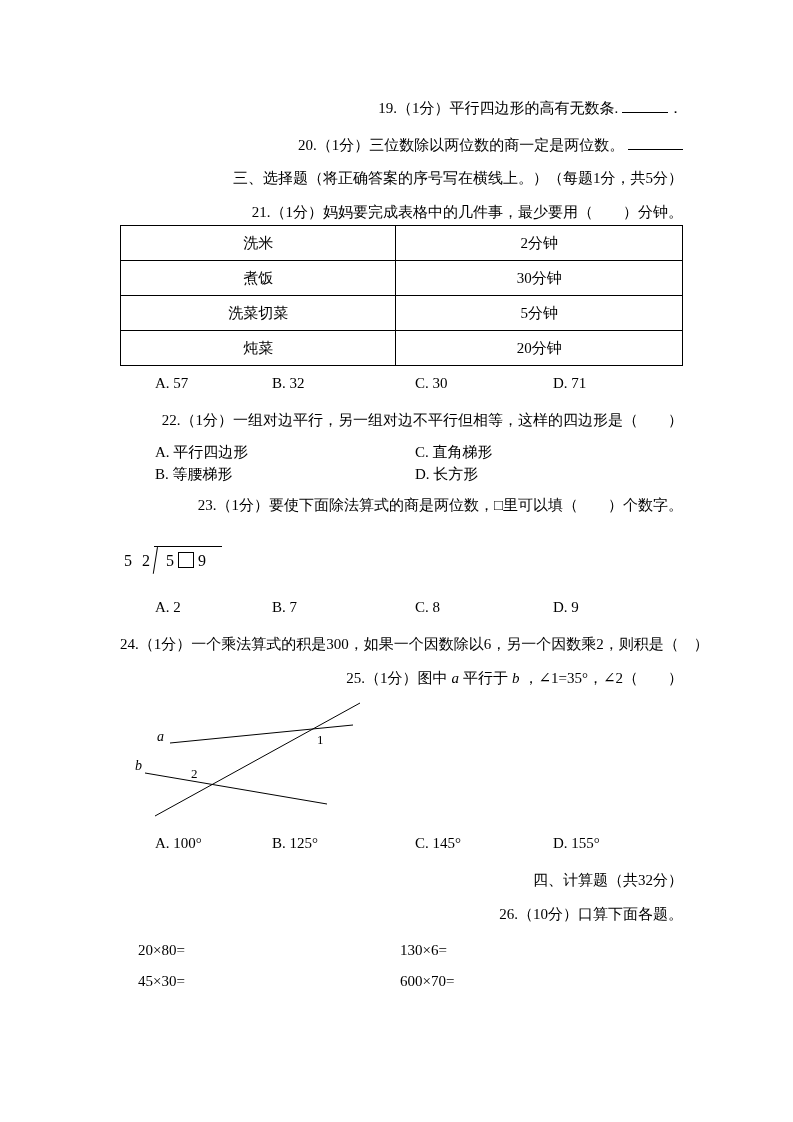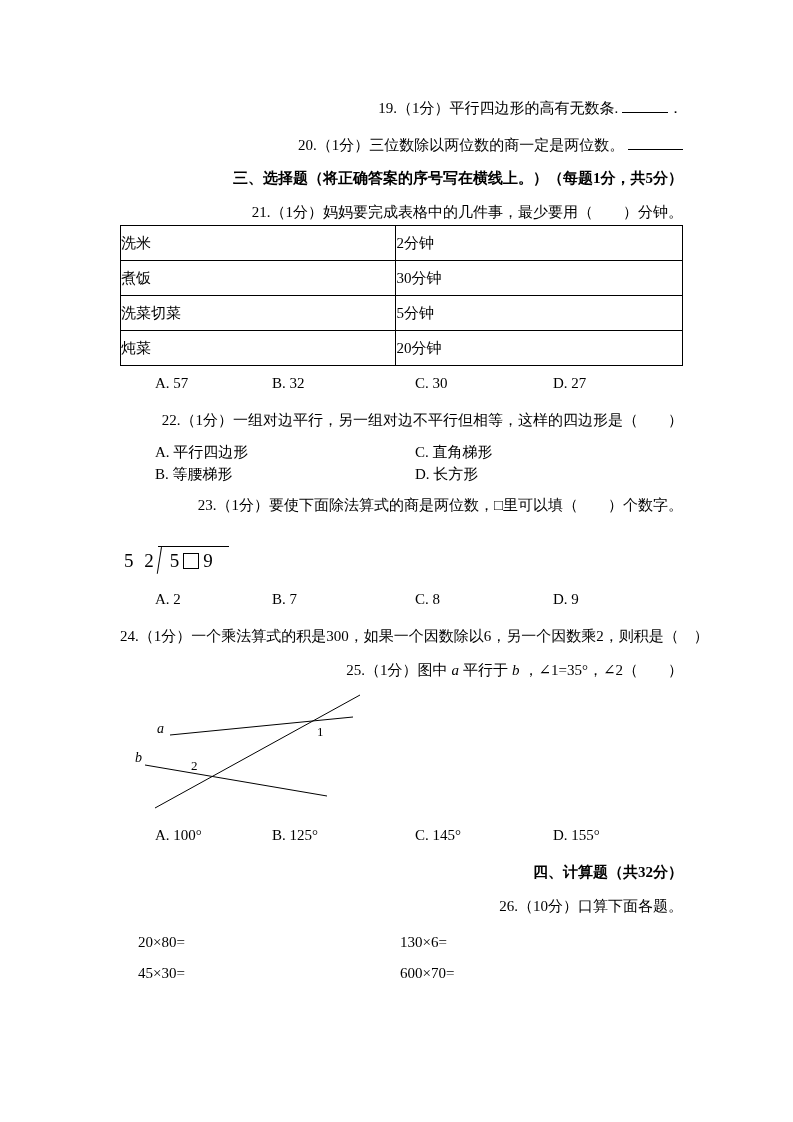--- a/index.html
+++ b/index.html
@@ -5,30 +5,30 @@
   html,body{margin:0;padding:0;background:#fff;}
   body{
     width:793px;height:1122px;
     font-family:"Liberation Serif","DejaVu Serif",serif;
     font-size:15px;color:#000;overflow:hidden;
   }
   .page{padding:97px 110px 0 120px;box-sizing:border-box;}
   .line{line-height:22px;margin:0 0 15px 0;white-space:nowrap;text-align:right;}
   .mb11{margin-bottom:11px;} .mb12{margin-bottom:12px;} .mb10{margin-bottom:10px;font-family:Liberation Serif, serif;}
   .mb8{margin-bottom:8px;} .mb2{margin-bottom:2px;} .mb0{margin-bottom:0;} .mb13{margin-bottom:13px;align-items:flex-end;}
-  .bold{font-weight:700;}
+  .bold{font-weight:400;}
   .blank{display:inline-block;border-bottom:1px solid #000;height:15px;vertical-align:baseline;}
   .w46{width:46px;} .w55{width:55px;}
   table.sched{width:100%;border-collapse:collapse;margin:0 0 6px 0;}
-  table.sched td{border:1px solid #000;text-align:left;height:34px;font-size:15px;padding:0;}
+  table.sched td{border:1px solid #000;text-align:center;height:34px;font-size:15px;padding:0;}
   table.sched td.c1{width:49%;}
   .opts{display:flex;padding-left:35px;line-height:22px;margin:0 0 15px 0;}
   .opts .o1{width:117px;} .opts .o2{width:143px;} .opts .o3{width:138px;}
   .opts2{display:grid;grid-template-columns:260px 1fr;padding-left:35px;line-height:22px;margin:0 0 9px 0;}
-  .division-wrap{margin:30px 0 14px 4px;font-size:19px;line-height:22px;}
+  .division-wrap{margin:30px 0 22px 4px;font-size:16px;line-height:22px;}
   .divisor{letter-spacing:3px;}
   .dividend{position:relative;display:inline-block;border-top:1.2px solid #000;padding:3px 16px 2px 12px;margin-left:1px;}
   .dividend::before{content:"";position:absolute;left:3px;top:0;height:100%;border-left:1.2px solid #000;transform:rotate(9deg);transform-origin:top left;}
   .sq{display:inline-block;width:14px;height:14px;border:1px solid #000;vertical-align:-2px;margin:0 4px;}
   .ital{font-style:italic;margin:0 4px;}
   .diagram{display:block;margin:10px 0 8px 15px;}
   .calc-grid{display:grid;grid-template-columns:262px 1fr;row-gap:9px;padding-left:18px;margin-top:14px;line-height:22px;}
 </style>
 </head>
 <body>
@@ -67,21 +67,21 @@
       <td class="c1">炖菜</td>
       <td>20分钟</td>
     </tr>
   </tbody>
     </table>
 
   <div class="opts mb10">
     <span class="o1">A. 57</span>
     <span class="o2">B. 32</span>
     <span class="o3">C. 30</span>
-    <span class="o4">D. 27</span>
+    <span class="o4">D. 71</span>
   </div>
 
   <p class="line mb10">22.（1分）一组对边平行，另一组对边不平行但相等，这样的四边形是（　　）</p>
 
   <div class="opts2">
     <span>A. 平行四边形</span>
     <span>C. 直角梯形</span>
     <span>B. 等腰梯形</span>
     <span>D. 长方形</span>
   </div>

